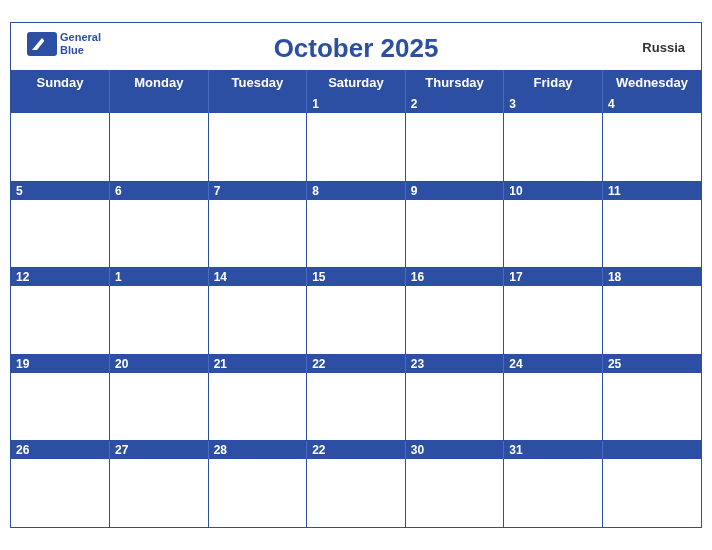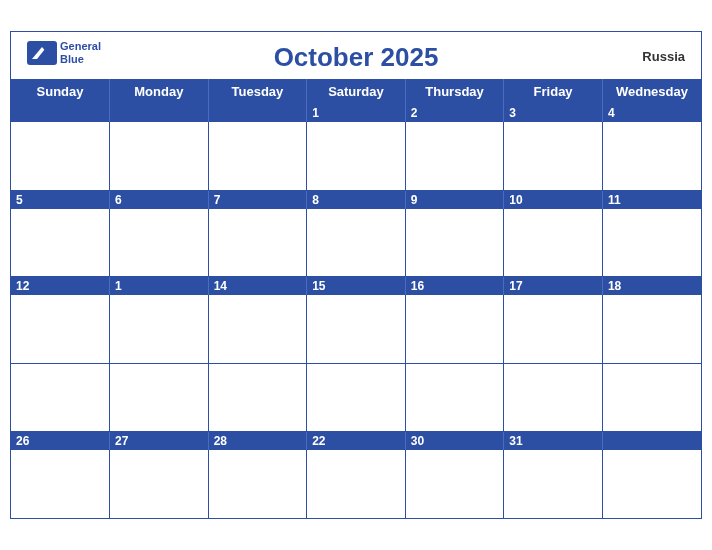--- a/index.html
+++ b/index.html
@@ -195,20 +195,29 @@
         </tr>
         <tr class="data-row">
           <td></td>
           <td></td>
           <td></td>
           <td></td>
           <td></td>
           <td></td>
           <td></td>
         </tr>
+        <tr class="num-row">
+          <td>19</td>
+          <td>20</td>
+          <td>21</td>
+          <td>22</td>
+          <td>23</td>
+          <td>24</td>
+          <td>25</td>
+        </tr>
         <tr class="data-row">
           <td></td>
           <td></td>
           <td></td>
           <td></td>
           <td></td>
           <td></td>
           <td></td>
         </tr>
         <tr class="num-row">

